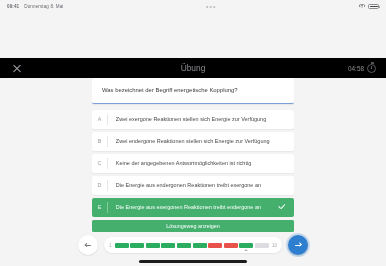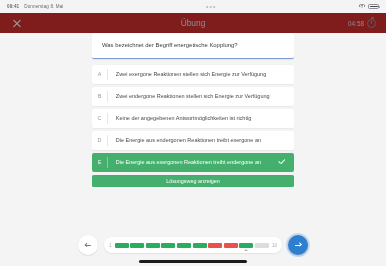--- a/index.html
+++ b/index.html
@@ -28,21 +28,21 @@
   .wifi-ic i:nth-child(2){ width:3.4px; height:1.8px; top:1.4px; }
   .wifi-ic i:nth-child(3){ width:1.3px; height:1.3px; top:3px; background:#8d8d93; border-radius:50%; border:none;}
   .batt { width:11px; height:5px; border:0.7px solid #8d8d93; border-radius:1.4px; position:relative; }
   .batt::after{ content:""; position:absolute; right:-1.6px; top:1.4px; width:1px; height:2px;
     background:#8d8d93; border-radius:0 1px 1px 0; }
   .batt i { position:absolute; left:0.7px; top:0.7px; bottom:0.7px; width:8.4px; background:#4a4a4e; border-radius:0.7px; }
 
   
   .navbar {
     height:20px; display:flex; align-items:center; padding:0 10px;
-    background:#7f1d1d; position:relative;
+    background:#000000; position:relative;margin-top:45px;
   }
   .close-btn {
     width:13px; height:13px; position:relative; cursor:pointer; flex:0 0 auto;
   }
   .close-btn span {
     position:absolute; left:1.5px; top:6px; width:10px; height:1.1px;
     background:#a0a0a6; border-radius:1px;
   }
   .close-btn span:first-child { transform:rotate(45deg); }
   .close-btn span:last-child  { transform:rotate(-45deg); }

